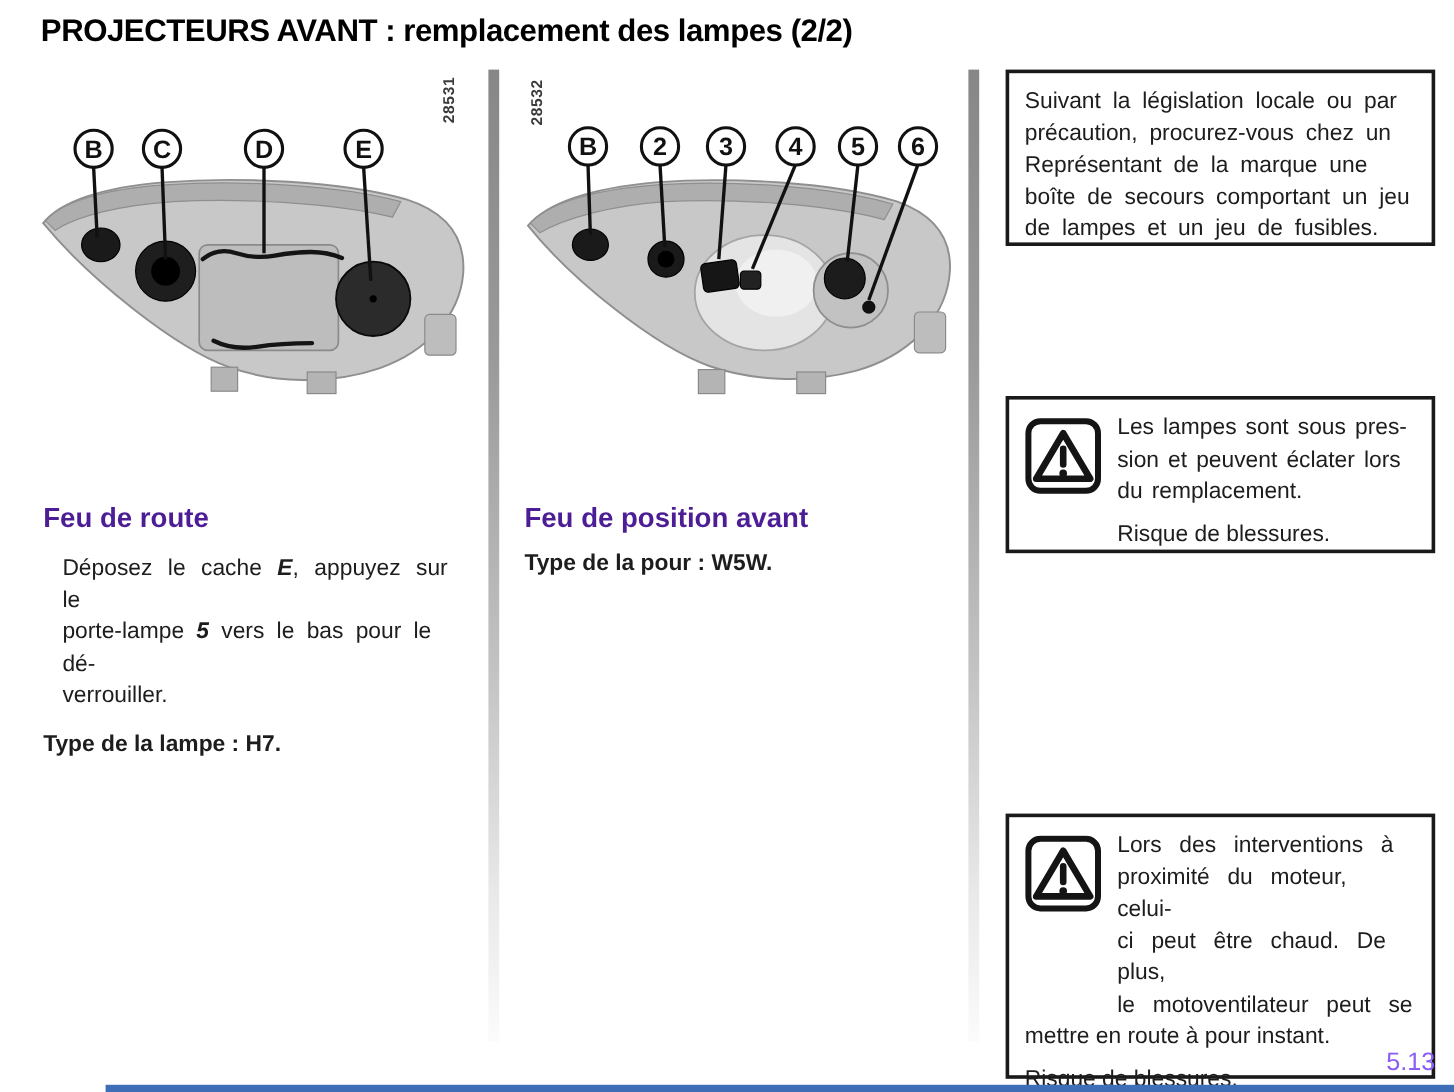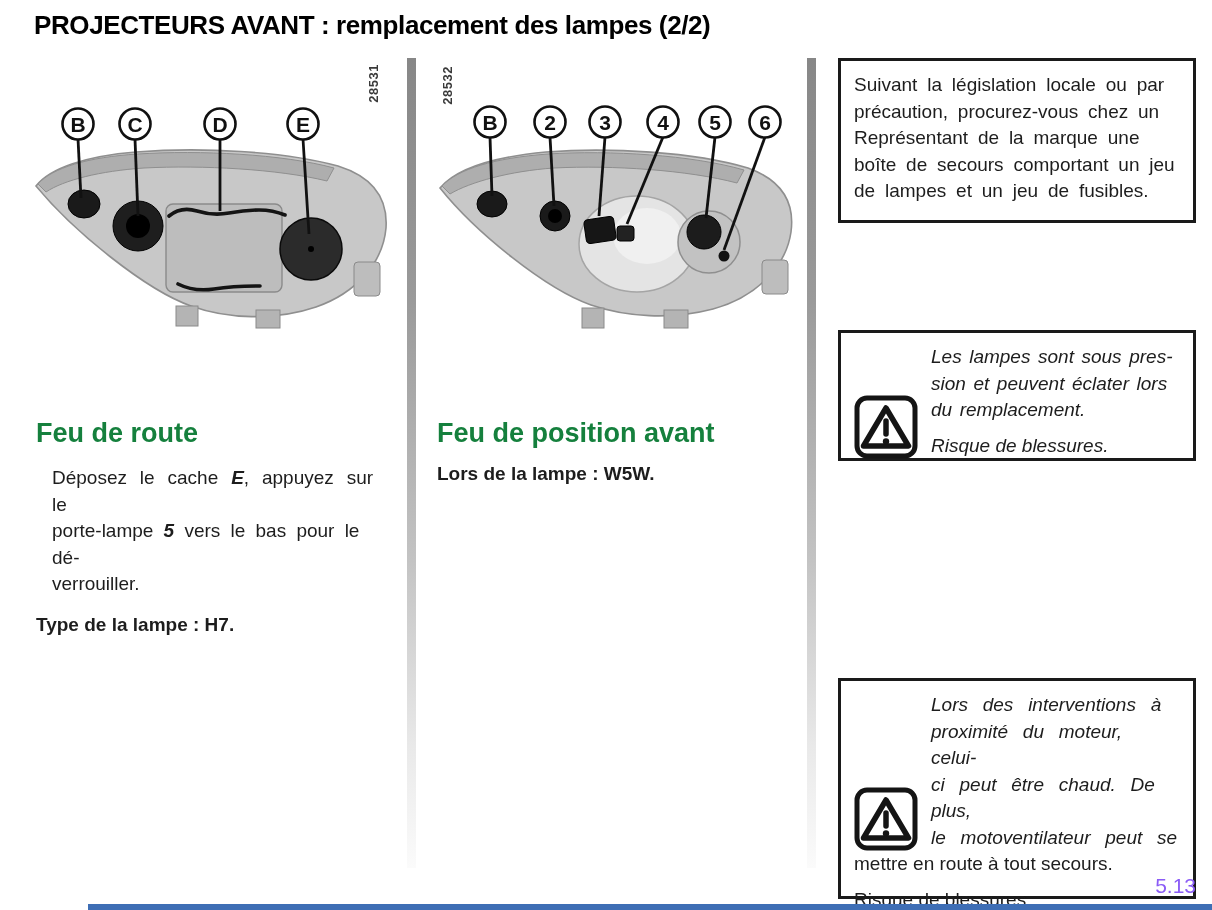--- a/index.html
+++ b/index.html
@@ -18,35 +18,35 @@
     width:9px;top:58px;height:810px;
     background:linear-gradient(to bottom,#878787 0%,#9a9a9a 30%,#c3c3c3 62%,#e9e9e9 85%,#fbfbfb 100%);
   }
   
   .figref{
     font-size:13px;font-weight:bold;color:#3a3a3a;letter-spacing:0.5px;
     writing-mode:vertical-rl;transform:rotate(180deg);
   }
   
   .col-text{width:356px;}
-  .sec-head{font-size:27px;font-weight:bold;margin:0 0 10px 0;color:#15803d;}
+  .sec-head{font-size:23px;font-weight:bold;margin:0 0 10px 0;color:#4c1d95;}
   .body{font-size:19px;line-height:26.5px;margin:16px;}
   .bi{font-weight:bold;font-style:italic;}
   .lamp{font-size:19px;font-weight:bold;margin:14px 0 16px 0;}
   .ws-a{word-spacing:0.40em;}
   .ws-b{word-spacing:0.26em;}
   .ws-c{word-spacing:0.58em;}
   
   .note-box{
     left:838px;width:358px;border:3px solid #1a1a1a;background:#fff;
     box-sizing:border-box;font-size:19px;line-height:26.5px;
   }
   .note-box .inner{padding:11px 12px 8px 13px;}
   .pre{white-space:pre-line;}
-  .wrow{display:flex;align-items:flex-end;font-style:italic;}
+  .wrow{display:flex;align-items:flex-start;}
   .wicon{flex:0 0 64px;margin:4px 13px 0 0;}
   .risk{margin-top:9px;}
   
   .page-num{right:16px;top:874px;font-size:21px;color:#8b5cf6;}
   .blue-bar{left:88px;top:904px;width:1124px;height:6px;}
 </style>
 </head>
 <body>
 
 <div class="abs page-title">PROJECTEURS AVANT : remplacement des lampes (2/2)</div>
@@ -150,24 +150,24 @@
   <p class="body">
     <span class="ws-a"><span>Déposez le cache </span><span class="bi">E</span><span>, appuyez sur le</span></span><br>
     <span class="ws-b"><span>porte-lampe </span><span class="bi">5</span><span> vers le bas pour le dé-</span></span><br>
     <span>verrouiller.</span>
   </p>
   <p class="lamp">Type de la lampe : H7.</p>
 </div>
 
 <div class="abs col-text" style="left:437px;top:418px;">
   <h2 class="sec-head">Feu de position avant</h2>
-  <p class="lamp">Lors de la lampe : W5W.</p>
-</div>
-
-<div class="abs note-box" style="top:58px;height:165px;">
+  <p class="lamp">Type de la pour : W5W.</p>
+</div>
+
+<div class="abs note-box" style="top:58px;height:147px;">
   <div class="inner pre" style="word-spacing:0.24em;">Suivant la législation locale ou par
 précaution, procurez-vous chez un
 Représentant de la marque une
 boîte de secours comportant un jeu
 de lampes et un jeu de fusibles.</div>
 </div>
 
 <div class="abs note-box" style="top:330px;height:131px;">
   <div class="inner wrow">
     <svg class="wicon" width="64" height="64" viewBox="0 0 64 64">
@@ -192,19 +192,19 @@
         <rect x="3" y="3" width="58" height="58" rx="10" fill="#fff" stroke="#141414" stroke-width="5"></rect>
         <path d="M32 13 L54.5 51 L9.5 51 Z" fill="none" stroke="#141414" stroke-width="5.5" stroke-linejoin="round"></path>
         <line x1="32" y1="26" x2="32" y2="39" stroke="#141414" stroke-width="5.5" stroke-linecap="round"></line>
         <circle cx="32" cy="46.5" r="3.2" fill="#141414"></circle>
       </svg>
       <div class="pre" style="word-spacing:0.5em;">Lors des interventions à
 proximité du moteur, celui-
 ci peut être chaud. De plus,
 le motoventilateur peut se</div>
     </div>
-    <div>mettre en route à tout secours.</div>
+    <div>mettre en route à pour instant.</div>
     <div class="risk">Risque de blessures.</div>
   </div>
 </div>
 
 <div class="abs page-num">5.13</div>
 <div class="abs blue-bar" style="background: rgb(62, 110, 181);"></div>
 
 </body></html>

